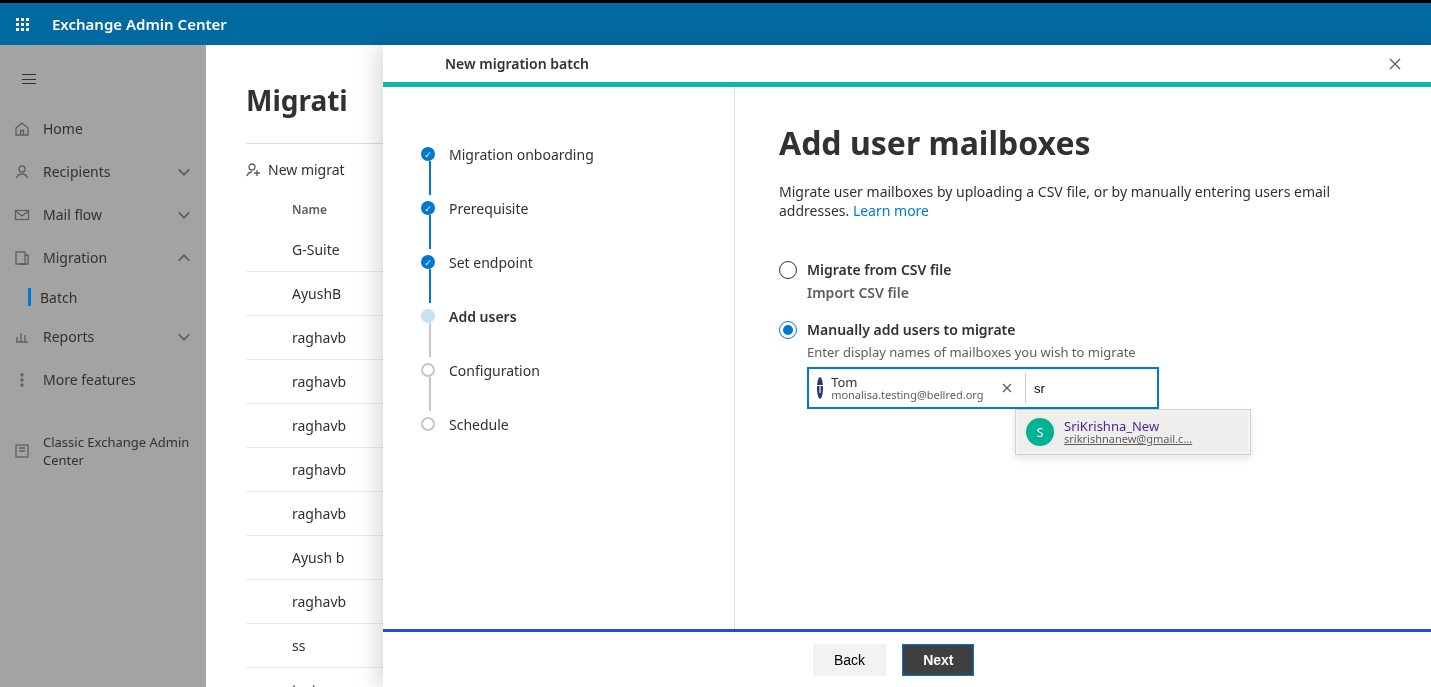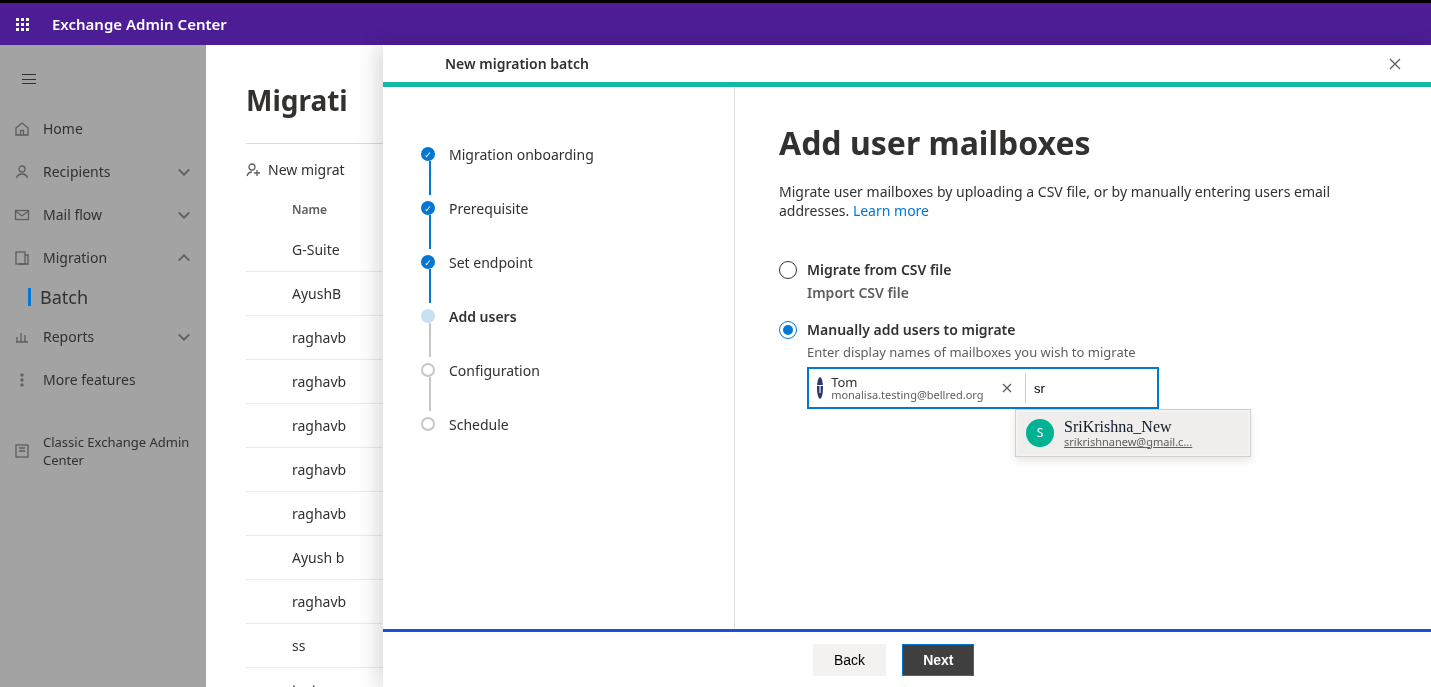--- a/index.html
+++ b/index.html
@@ -6,21 +6,21 @@
   html, body {
     margin: 0; padding: 0;
     font-family: "Segoe UI", system-ui, -apple-system, sans-serif;
     background: #fff;
     color: #323130;
     width: 1431px; height: 687px; overflow: hidden;
   }
   .top-strip { height: 3px; background: #000; }
   .titlebar {
     height: 42px;
-    background: #4c1d95;
+    background: #0369a1;
     display: flex; align-items: center;
     color: #fff;
     font-weight: 600;
   }
   .waffle {
     width: 44px; height: 42px;
     display: flex; align-items: center; justify-content: center;
   }
   .waffle-grid {
     display: grid; grid-template-columns: repeat(3, 3px); grid-template-rows: repeat(3, 3px);
@@ -49,21 +49,21 @@
     display:flex; align-items:center;
     height: 43px;
     padding-left: 14px;
     font-size: 14px; color:#323130; cursor:pointer;
   }
   .nav-item svg, .nav-item .pseudo-icon { width:16px; height:16px; flex-shrink:0; }
   .nav-item .label { margin-left: 13px; }
   .nav-item .chev { margin-left:auto; margin-right: 14px; }
   .nav-sub {
     display:flex; align-items:center; height:36px; padding-left:40px;
-    font-size:18px; cursor:pointer; position:relative;
+    font-size:14px; cursor:pointer; position:relative;
   }
   .nav-sub.active::before {
     content:""; position:absolute; left:28px; top:9px; bottom:9px; width:3px; background:#0078d4;
   }
   
   .main {
     flex:1; background:#fff; padding:36px 40px;
   }
   .main-title { font-size: 28px; font-weight: 700; margin:0 0 24px 0;}
   .main-rule { border:0; border-bottom:1px solid #ddd; margin:0 0 16px 0;}
@@ -144,21 +144,21 @@
   .picker-input { border:none; outline:none; font-size:13px; flex:1; min-width:40px; padding-left:8px; height:30px; border-left:1px solid #ccc; margin-left:4px;}
   .suggestion-fly {
     position:absolute; top:40px; left:206px; width:236px;
     background:#f4f3f2; border:1px solid #d2d0ce;
     padding:2px;
     box-shadow:0 4px 8px rgba(0,0,0,.1);
   }
   .sugg-item { display:flex; align-items:center; padding:6px 8px; cursor:pointer; background:#efeeed;}
   .avatar-md { width:28px; height:28px; border-radius:50%; background:#00b294; color:#fff; font-size:12px; display:flex; align-items:center; justify-content:center; margin-right:10px;}
   .sugg-text { display:flex; flex-direction:column; line-height:1.1;}
-  .sugg-name { font-size:16px; color:#0f172a;font-family:Liberation Serif, serif;}
+  .sugg-name { font-size:13px; color:#4c1d95;}
   .sugg-email { font-size:11px; color:#605e5c;text-decoration:underline;}
   .panel-footer {
     height:58px; display:flex; align-items:center; border-top:3px solid #1d4ed8;
     padding-left: 430px; gap:16px;
   }
   .btn { height:32px; padding:0 20px; font-size:14px; border:1px solid #8a8886; background:#fff; cursor:pointer;}
   .btn.secondary { background:#f3f2f1; border-color:#f3f2f1;}
   .btn.primary { background:#404040; color:#fff; border-color:#0078d4; font-weight:600;}
   svg.icon { stroke:#605e5c; fill:none; stroke-width:1.3;}
 </style>

